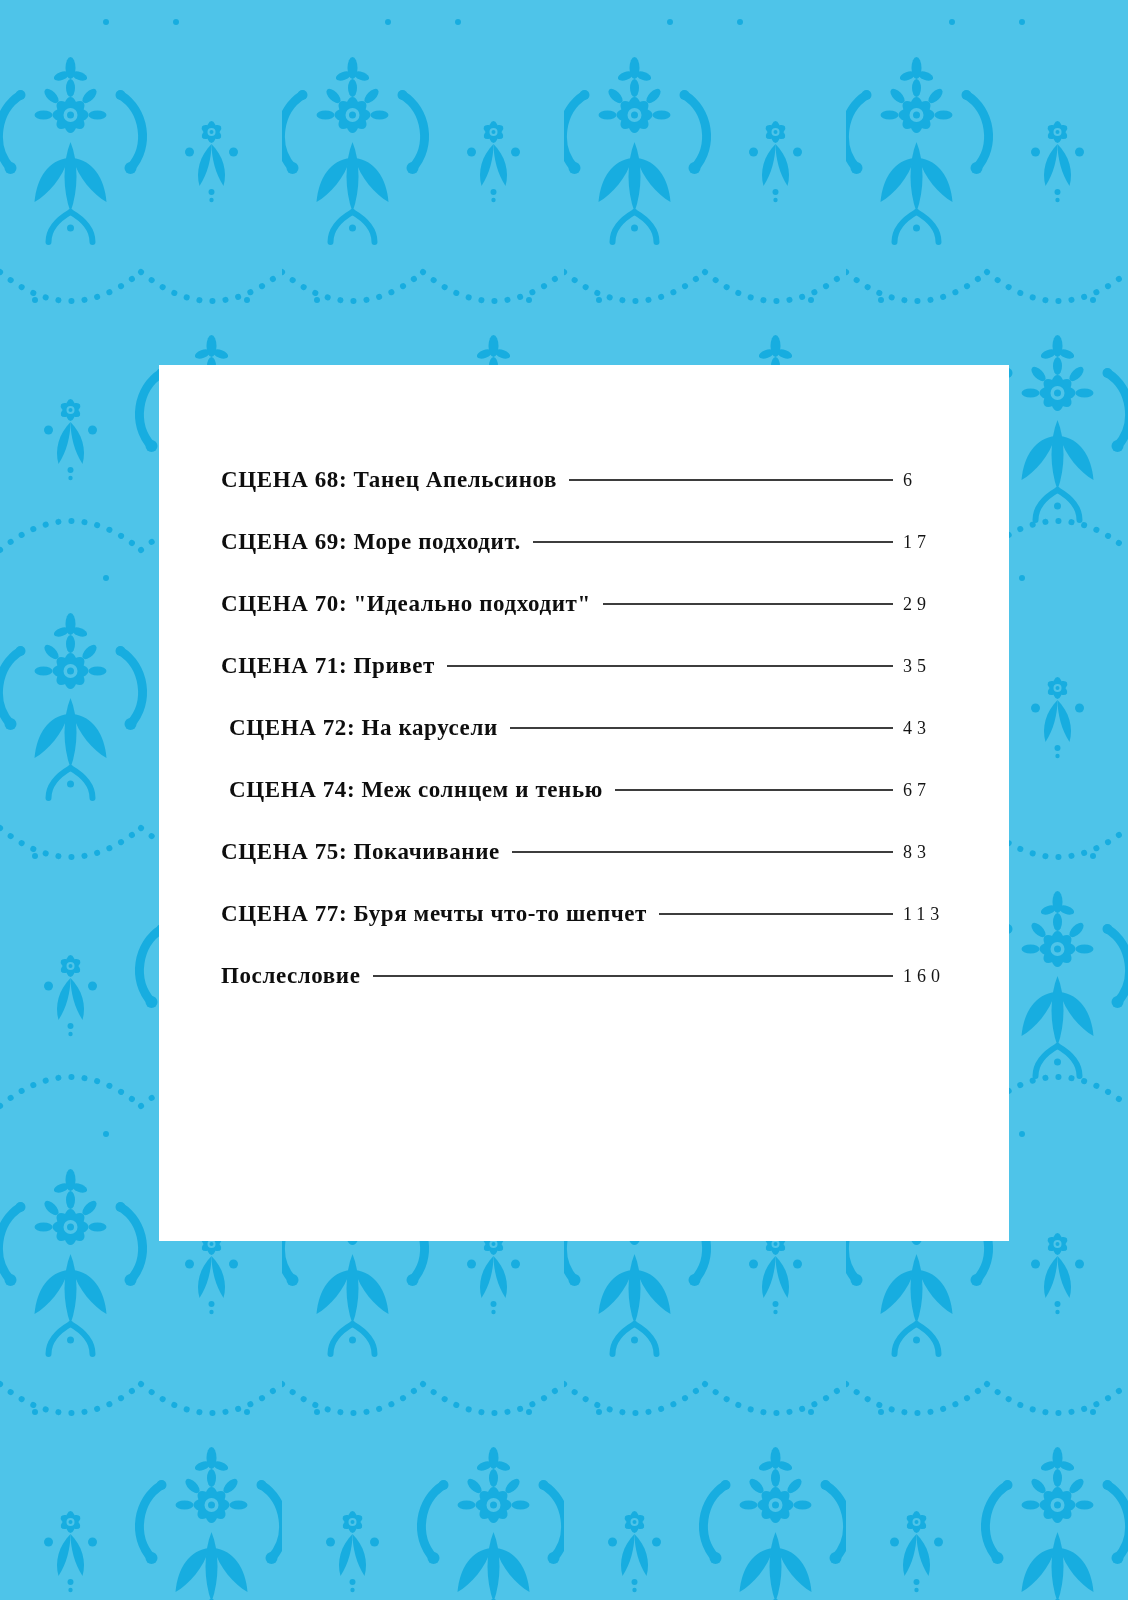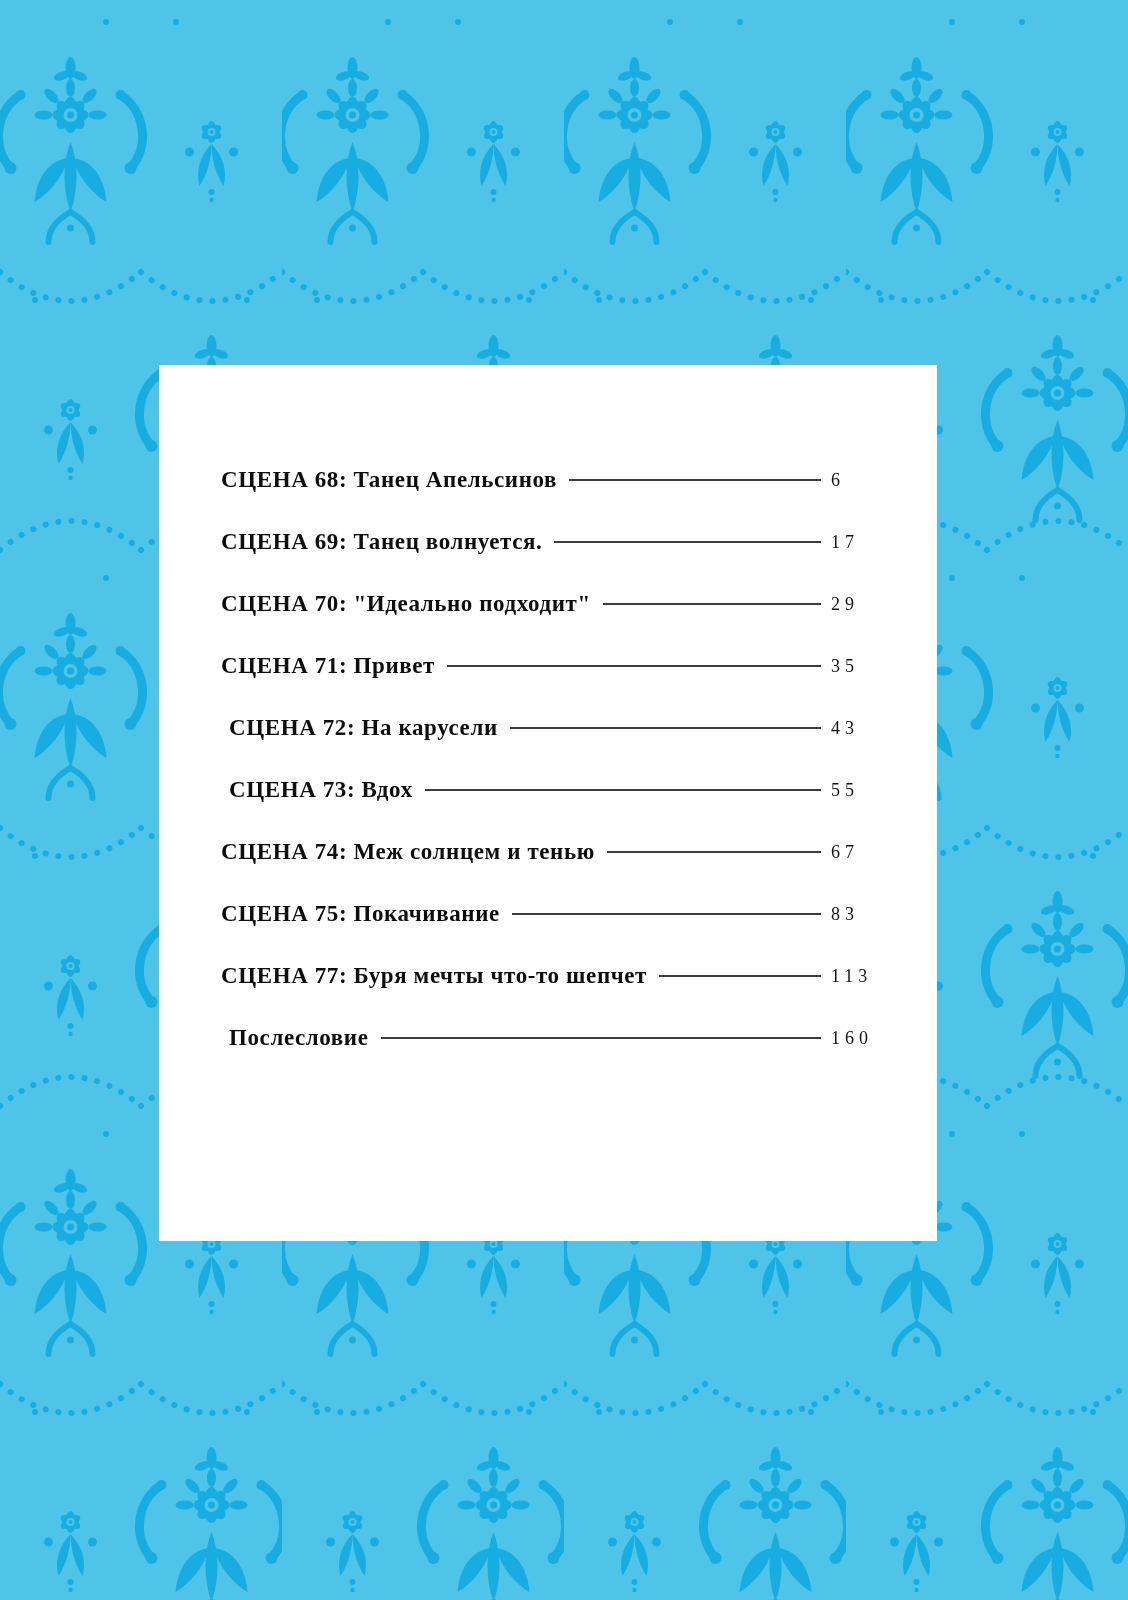--- a/index.html
+++ b/index.html
@@ -19,21 +19,21 @@
     left: 0;
     top: 0;
     width: 1128px;
     height: 1600px;
     display: block;
   }
   .toc-panel {
     position: absolute;
     left: 159px;
     top: 365px;
-    width: 778px;
+    width: 850px;
     height: 876px;
     background: #FFFFFF;
     box-sizing: border-box;
   }
   .toc-list {
     list-style: none;
     margin: 0;
     padding: 98px 62px 0 62px;
     display: flex;
     flex-direction: column;
@@ -152,21 +152,21 @@
 
 <main class="toc-panel">
   <ol class="toc-list">
   <li class="toc-row">
     <span class="toc-title">СЦЕНА 68: Танец Апельсинов</span>
     <span class="toc-leader"></span>
     <span class="toc-page">6</span>
   </li>
 
   <li class="toc-row">
-    <span class="toc-title">СЦЕНА 69: Танец волнуется.</span>
+    <span class="toc-title">СЦЕНА 69: Море подходит.</span>
     <span class="toc-leader"></span>
     <span class="toc-page">17</span>
   </li>
 
   <li class="toc-row">
     <span class="toc-title">СЦЕНА 70: "Идеально подходит"</span>
     <span class="toc-leader"></span>
     <span class="toc-page">29</span>
   </li>
 
@@ -175,25 +175,20 @@
     <span class="toc-leader"></span>
     <span class="toc-page">35</span>
   </li>
 
   <li class="toc-row">
     <span class="toc-title">СЦЕНА 72: На карусели</span>
     <span class="toc-leader"></span>
     <span class="toc-page">43</span>
   </li>
 
-  <li class="toc-row">
-    <span class="toc-title">СЦЕНА 73: Вдох</span>
-    <span class="toc-leader"></span>
-    <span class="toc-page">55</span>
-  </li>
 
   <li class="toc-row">
     <span class="toc-title">СЦЕНА 74: Меж солнцем и тенью</span>
     <span class="toc-leader"></span>
     <span class="toc-page">67</span>
   </li>
 
   <li class="toc-row">
     <span class="toc-title">СЦЕНА 75: Покачивание</span>
     <span class="toc-leader"></span>

